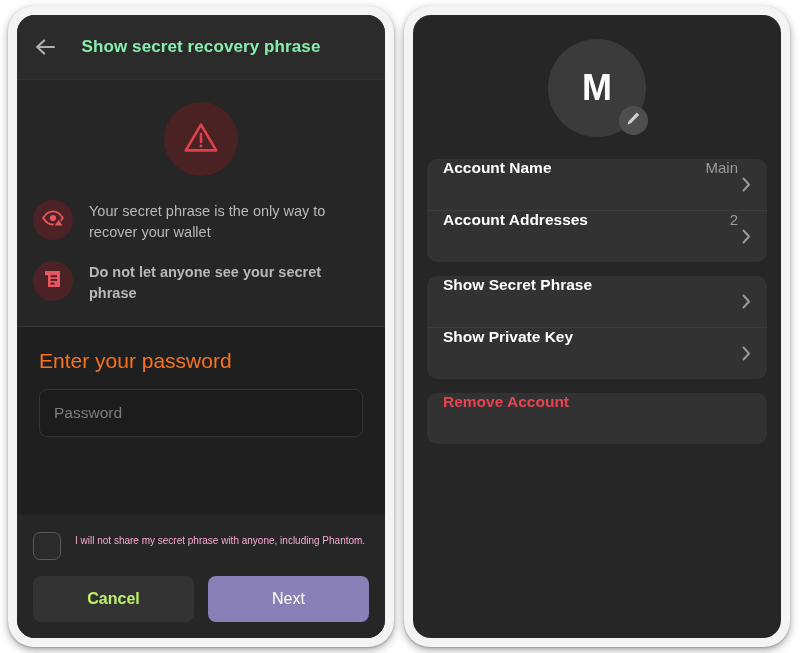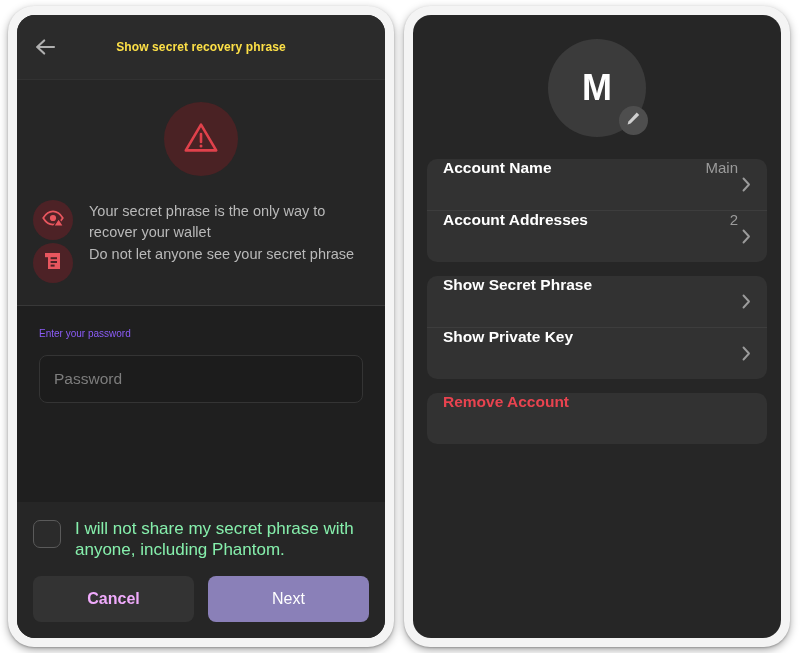--- a/index.html
+++ b/index.html
@@ -66,22 +66,22 @@
     height: 30px;
     display: flex;
     align-items: center;
     justify-content: center;
     cursor: pointer;
   }
   .back-btn svg { display:block; }
   .title {
     width: 100%;
     text-align: center;
-    color: #fde047;
-    font-size: 12px;
+    color: #86efac;
+    font-size: 17px;
     font-weight: bold;
     letter-spacing: 0.1px;
   }
 
   
   .warn-zone {
     flex: 0 0 auto;
     background: #262626;
     padding: 22px 0 18px 0;
   }
@@ -98,22 +98,23 @@
     display: flex;
     align-items: center;
     justify-content: center;
   }
 
   .bullets { padding: 0 16px; }
   .bullet {
     display: flex;
     align-items: flex-start;
     gap: 16px;
-  }
-  .bullet:last-child { margin-bottom: 4px; }
+    margin-bottom: 18px;
+  }
+  .bullet:last-child { margin-bottom: 4px; font-weight: bold; }
   .bullet-icon {
     flex: 0 0 auto;
     width: 40px;
     height: 40px;
     border-radius: 50%;
     background: #4d2226;
     display: flex;
     align-items: center;
     justify-content: center;
   }
@@ -130,22 +131,22 @@
   }
 
   .pw-zone {
     flex: 1 1 auto;
     background: #1f1f1f;
     padding: 22px 22px 0 22px;
     display: flex;
     flex-direction: column;
   }
   .pw-label {
-    color: #8b5cf6;
-    font-size: 10px;
+    color: #f97316;
+    font-size: 21px;
     margin-bottom: 16px;
   }
   .pw-input {
     width: 100%;
     box-sizing: border-box;
     height: 48px;
     background: #1c1c1c;
     border: 1px solid #343434;
     border-radius: 8px;
     color: #f97316;
@@ -171,37 +172,37 @@
     flex: 0 0 auto;
     width: 26px;
     height: 26px;
     border-radius: 7px;
     border: 1px solid #5a5a5a;
     background: #2b2b2b;
     cursor: pointer;
     margin-top: 2px;
   }
   .consent-text {
-    color: #86efac;
-    font-size: 17px;
+    color: #f9a8d4;
+    font-size: 10px;
     line-height: 21px;
   }
   .btn-row { display: flex; gap: 14px; }
   .btn {
     flex: 1 1 0;
     height: 46px;
     border: none;
     border-radius: 8px;
     font-family: "Liberation Sans", sans-serif;
     font-size: 16px;
     cursor: pointer;
   }
   .btn-cancel {
     background: #333333;
-    color: #f0abfc;
+    color: #bef264;
     font-weight: bold;
   }
   .btn-next {
     background: #8a80b8;
     color: #ffffff;
     font-weight: normal;
   }
 
   
   .edit-body {

